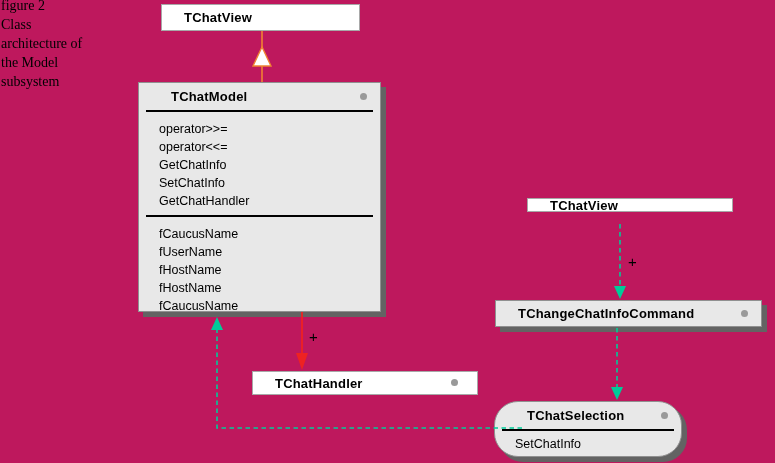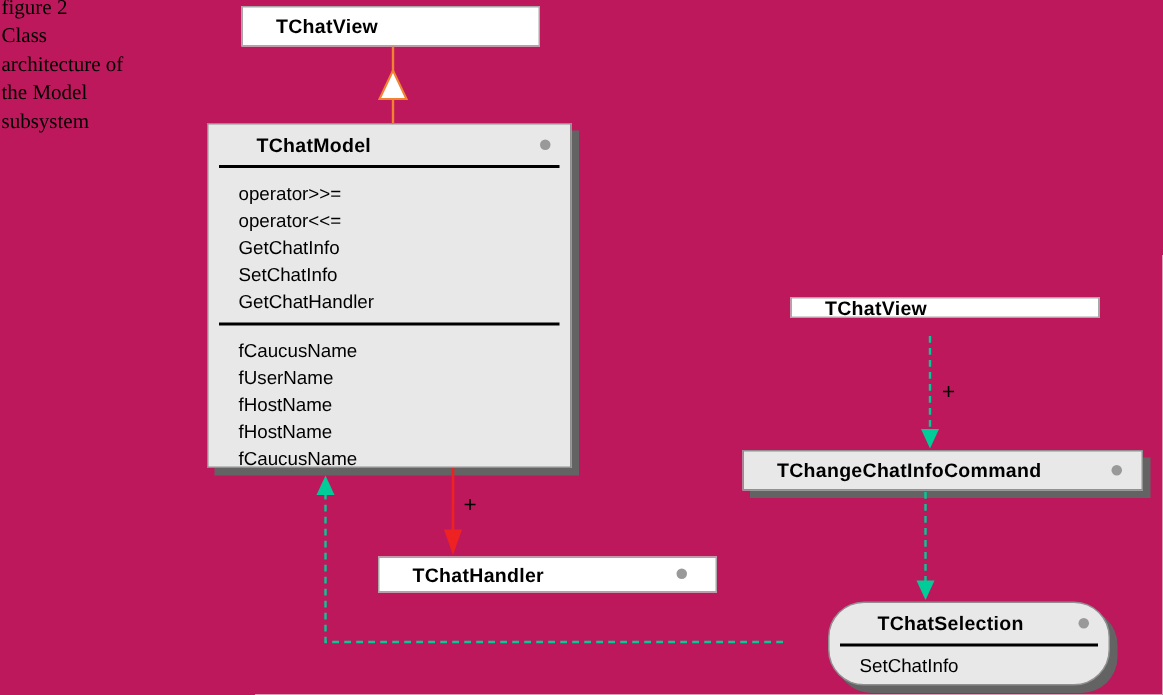--- a/index.html
+++ b/index.html
@@ -108,21 +108,21 @@
     </div>
   </div>
 
   <div class="uml-class plainbox" style="left:252px;top:371px;width:226px;height:24px;">
     <div class="title-row">
       <span class="title">TChatHandler</span>
       <span class="dot inset"></span>
     </div>
   </div>
 
-  <div class="uml-class shaded" style="left:552px;top:401px;width:188px;height:56px;border-radius:24px;">
+  <div class="uml-class shaded" style="left:494px;top:401px;width:188px;height:56px;border-radius:24px;">
     <div class="title-row">
       <span class="title">TChatSelection</span>
       <span class="dot"></span>
     </div>
     <div class="sep"></div>
     <div class="members single">
       <div class="member">SetChatInfo</div>
     </div>
   </div>
 

